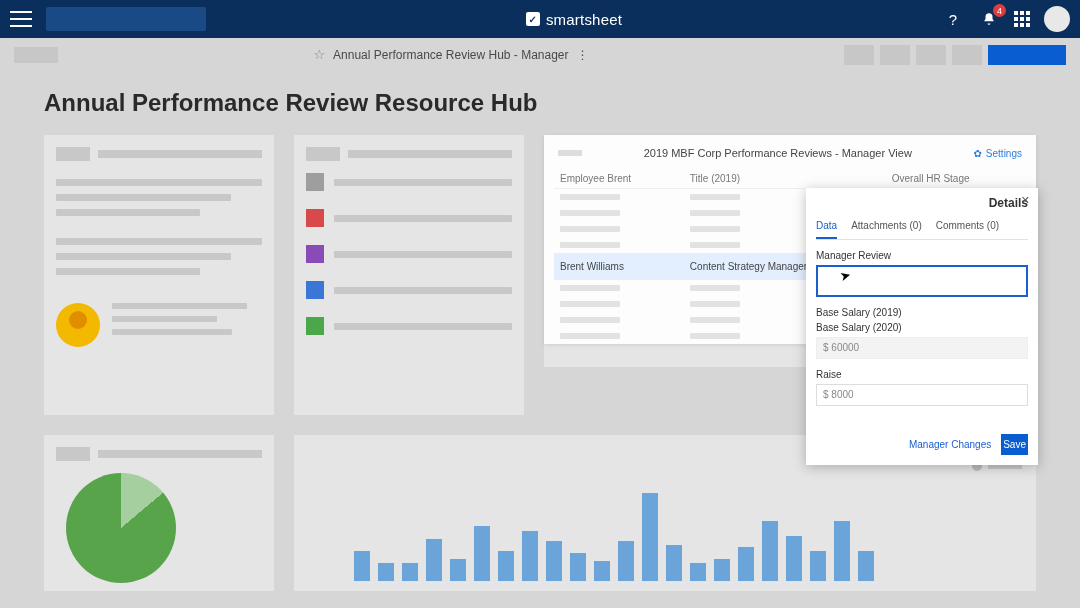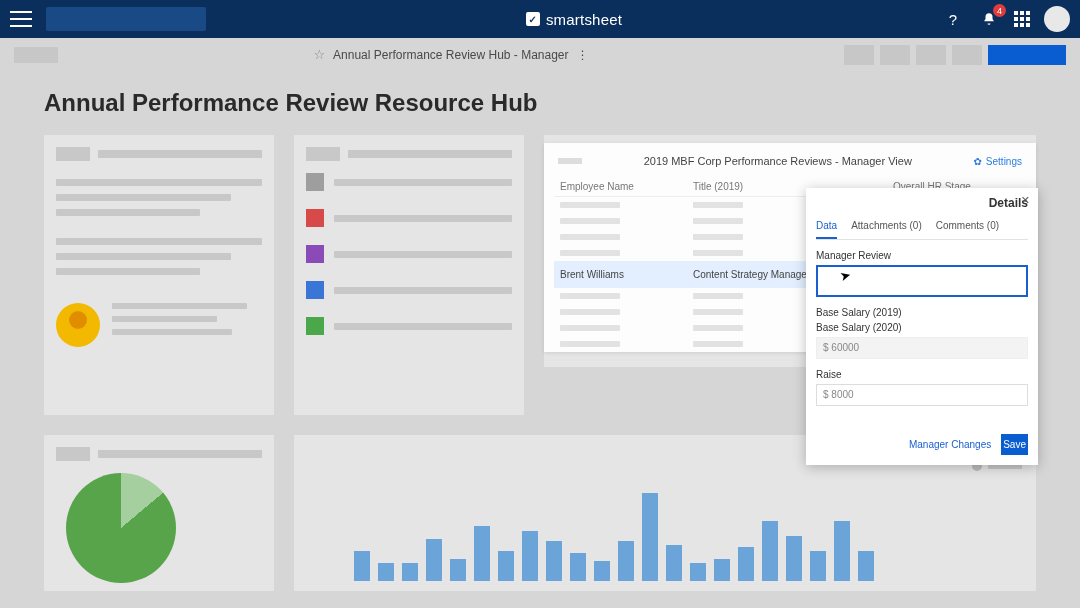--- a/index.html
+++ b/index.html
@@ -49,21 +49,21 @@
   .ph-line.med { width: 85%; }
   .stack-items { margin-top: 18px; }
   .legend-row { display: flex; align-items: center; gap: 10px; margin-bottom: 18px; }
   .legend-sq { width: 18px; height: 18px; }
   .profile { display: flex; gap: 12px; margin-top: 28px; }
   .profile-avatar { width: 44px; height: 44px; border-radius: 50%; background: #f2b900; position: relative; }
   .profile-avatar::after { content: ''; position: absolute; top: 8px; left: 13px; width: 18px; height: 18px; border-radius: 50%; background: #e08e00; }
   .profile-lines div { height: 6px; background: #c8c8c8; margin-bottom: 7px; border-radius: 1px; }
 
   
-  .grid-widget { position: absolute; top: 8px; right: 0; left: 0; background: #fdfdfd; padding: 8px 10px 0; box-shadow: 0 1px 4px rgba(0,0,0,0.1); }
+  .grid-widget { position: absolute; top: 0; right: 0; left: 0; background: #fdfdfd; padding: 8px 10px 0; box-shadow: 0 1px 4px rgba(0,0,0,0.1); }
   .grid-header { display: flex; justify-content: space-between; align-items: center; padding: 4px; font-size: 11px; color: #444; }
   .grid-settings { color: #2b7de0; font-size: 10px; display: flex; align-items: center; gap: 4px; }
   .grid-table { width: 100%; font-size: 10px; color: #888; border-collapse: collapse; margin-top: 6px; }
   .grid-table th { text-align: left; font-weight: 400; color: #777; padding: 4px 6px; border-bottom: 1px solid #eee; }
   .grid-table td { padding: 5px 6px; }
   .grid-ph { height: 6px; background: #e2e2e2; border-radius: 1px; }
   .grid-row-selected { background: #e3efff; color: #444; font-weight: 400; margin-top: 12px; }
   .grid-row-selected td { padding: 8px 6px; font-size: 10px; color: #444; }
 
   
@@ -218,21 +218,21 @@
           <span style="width:24px;height:6px;background:#ddd;display:inline-block"></span>
           <span>2019 MBF Corp Performance Reviews - Manager View</span>
           <span class="grid-settings">
             <span>✿</span>
             <span>Settings</span>
           </span>
         </div>
         <table class="grid-table">
           <thead>
               <tr>
-            <th>Employee Name</th>
+            <th>Employee Brent</th>
             <th>Title (2019)</th>
             <th>Overall HR Stage</th>
           </tr>
             </thead>
           <tbody id="grid-body">
               <tr>
                 <td>
                   <div class="grid-ph" style="width:60px"></div>
                 </td>
                 <td>

